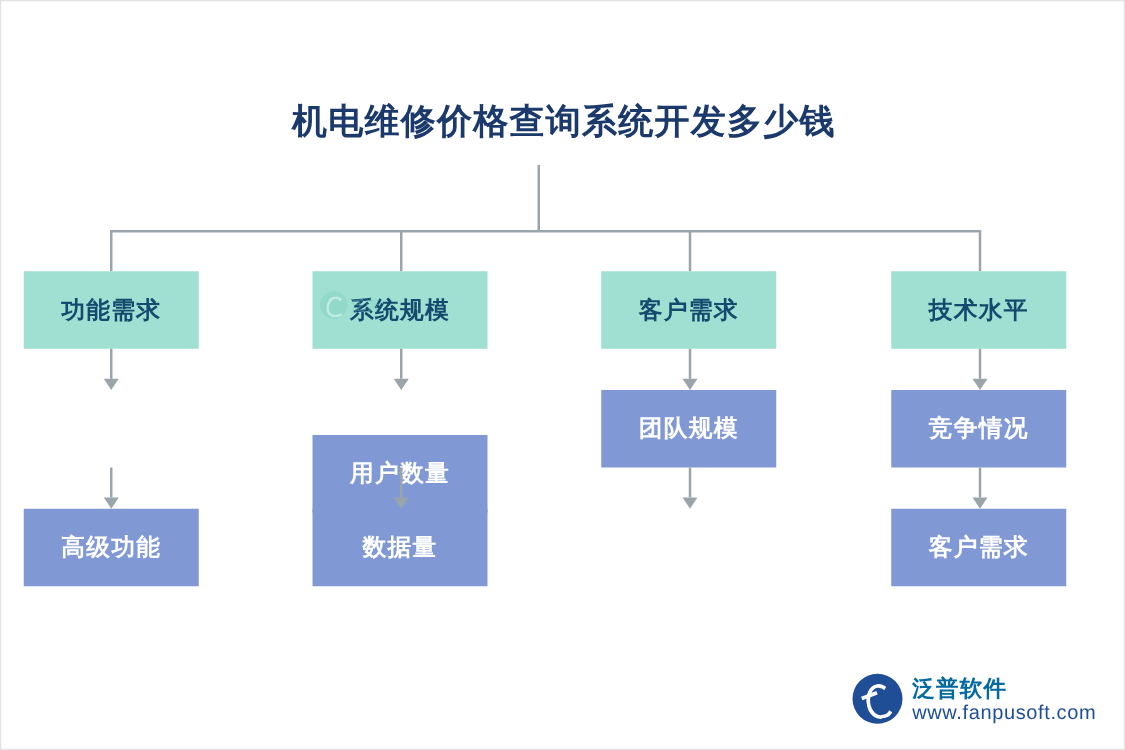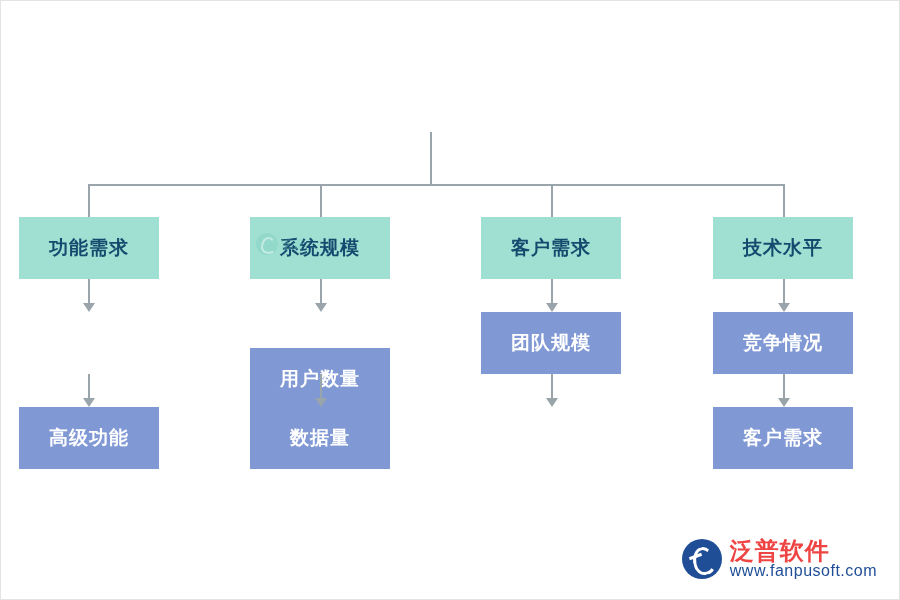--- a/index.html
+++ b/index.html
@@ -150,39 +150,40 @@
     height: 3px;
     background: #ffffff;
     transform: rotate(-20deg);
   }
   #logo .logo-texts {
     display: flex;
     flex-direction: column;
     justify-content: center;
   }
   #logo .logo-name {
-    font-size: 24px;
-    font-weight: bold;
-    color: #ef4444;
+    font-size: 18px;
+    font-weight: bold;
+    color: #0369a1;
     line-height: 24px;
     letter-spacing: 1px;
   }
   #logo .logo-url {
     font-size: 16px;
     color: #1f4e96;
     line-height: 16px;
     letter-spacing: 0.5px;
     text-align: center;
   }
 </style>
 </head>
 <body>
 
 <div id="canvas">
 
+  <div id="title">机电维修价格查询系统开发多少钱</div>
 
   <div class="connector v-line" style="left:429px; top:131px; height:52px;"></div>
 
   <div class="connector h-line" style="left:87px; top:183px; width:696px;"></div>
 
   <div class="connector v-line" style="left:87px; top:183px; height:33px;"></div>
   <div class="connector v-line" style="left:319px; top:183px; height:33px;"></div>
   <div class="connector v-line" style="left:550px; top:183px; height:33px;"></div>
   <div class="connector v-line" style="left:782px; top:183px; height:33px;"></div>
 

